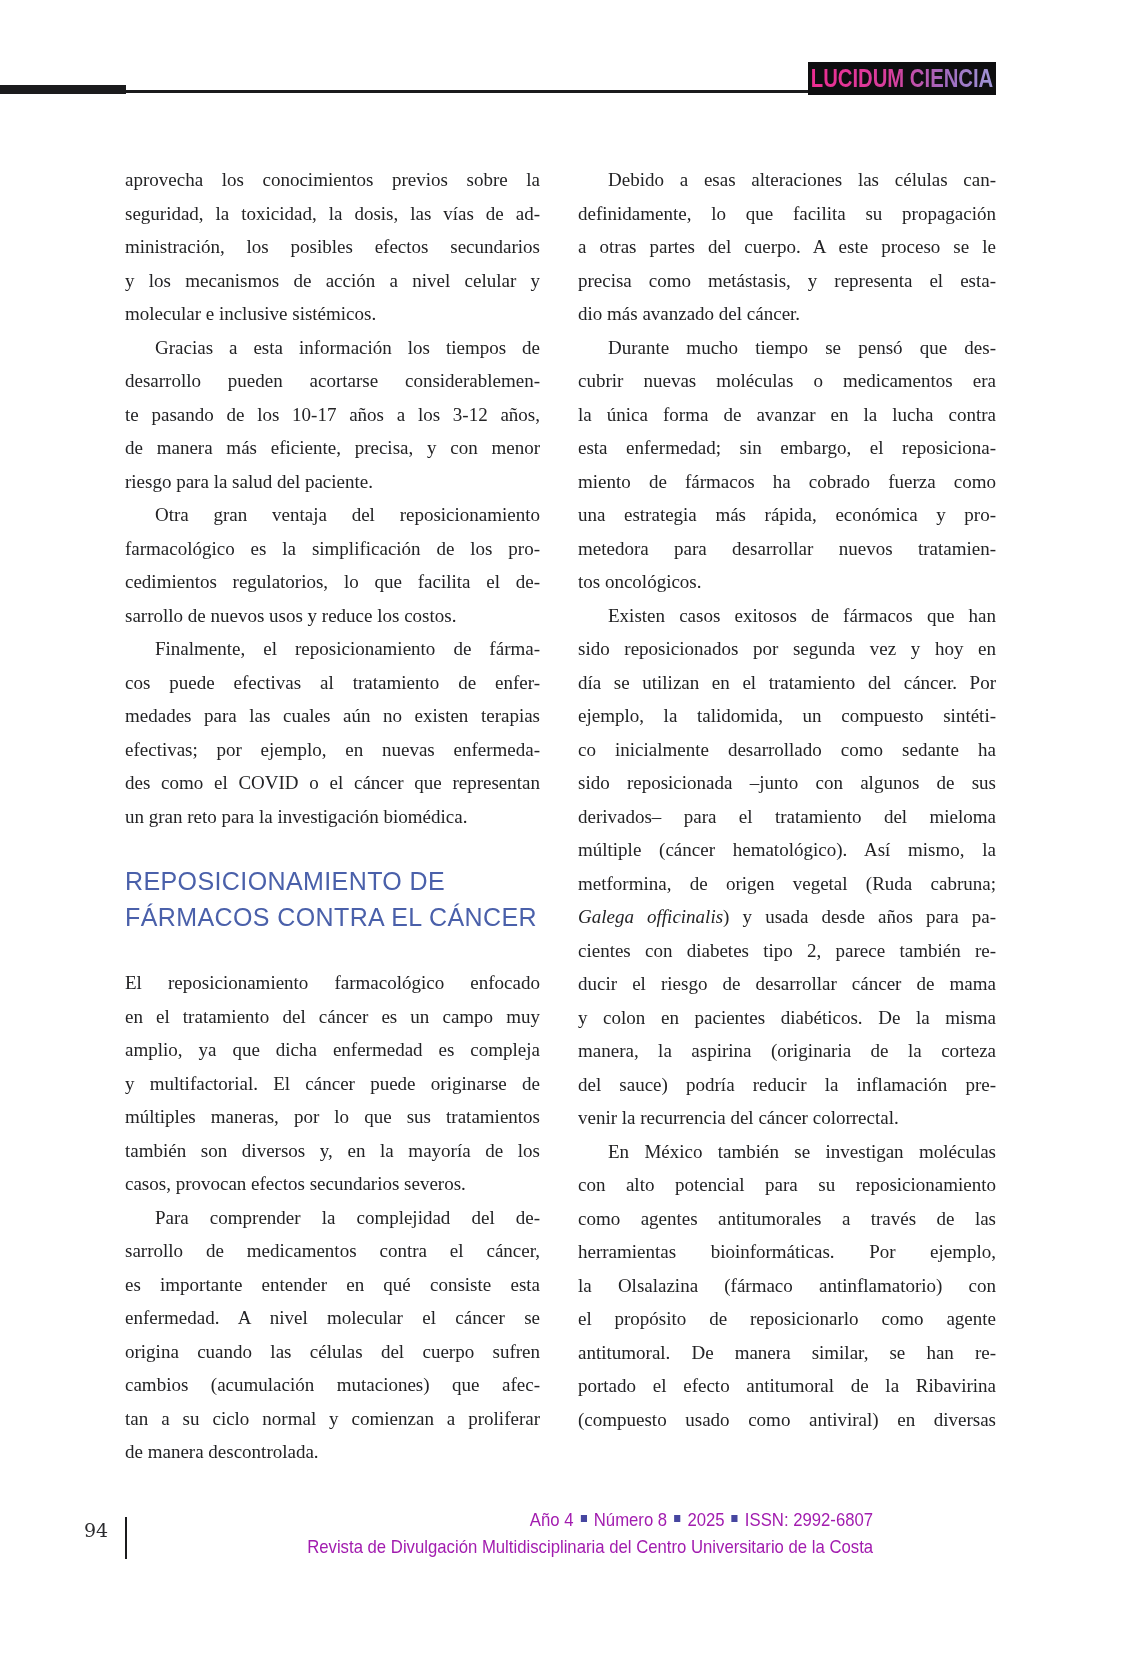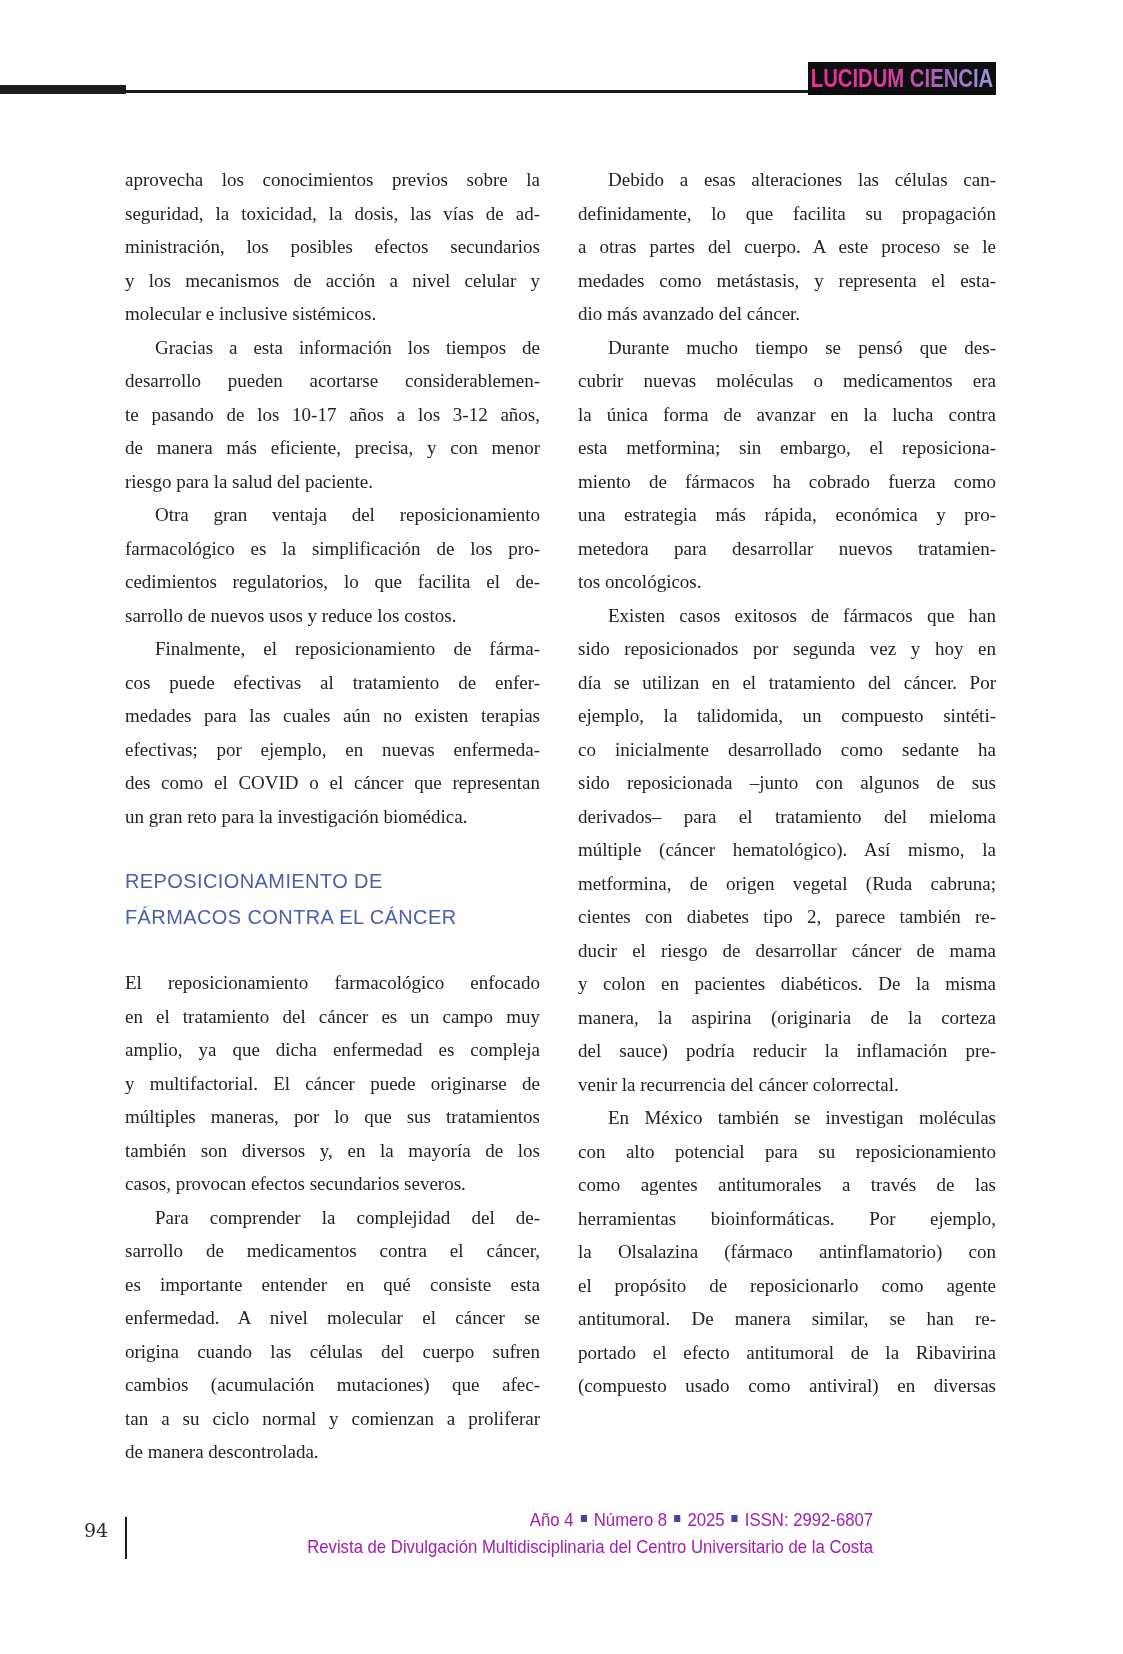--- a/index.html
+++ b/index.html
@@ -25,21 +25,21 @@
   .col{position:absolute;top:163px;font-size:19px;color:var(--body-text,#232325);}
   .col-left{left:125px;width:415px;}
   .col-right{left:578px;width:418px;}
   .line{line-height:33.5px;height:33.5px;white-space:normal;}
   .line.fill{text-align:justify;text-align-last:justify;}
   .line.end{text-align:left;}
   .line.indent{text-indent:30px;}
   .line em{font-style:italic;}
 
   .sec-heading{margin:30px 0 31px 0;font-family:"Liberation Sans",sans-serif;font-weight:400;
-               font-size:20px;line-height:36px;letter-spacing:0.4px;color:var(--heading,#4a60aa);}
+               font-size:25px;line-height:36px;letter-spacing:0.4px;color:var(--heading,#4a60aa);}
 
   
   .page-num{position:absolute;left:84px;top:1514px;font-family:"DejaVu Serif",serif;
             font-size:19px;line-height:32px;color:#2b2b2e;}
   .footer-sep{position:absolute;left:125px;top:1517px;width:2px;height:42px;background:#1b1b1d;}
   .footer-meta{position:absolute;right:127px;top:1506px;text-align:right;
                font-family:"Liberation Sans",sans-serif;color:#a21caf;}
   .meta-line{font-size:19px;line-height:27px;transform:scaleX(0.88);transform-origin:100% 50%;white-space:nowrap;}
   .bullet{display:inline-block;width:7px;height:7px;background:var(--bullet,#4646a0);
           margin:0 8px;vertical-align:middle;position:relative;top:-2px;}
@@ -92,39 +92,40 @@
       <div class="line fill">enfermedad. A nivel molecular el cáncer se</div>
       <div class="line fill">origina cuando las células del cuerpo sufren</div>
       <div class="line fill">cambios (acumulación mutaciones) que afec-</div>
       <div class="line fill">tan a su ciclo normal y comienzan a proliferar</div>
       <div class="line end">de manera descontrolada.</div>
     </div>
   <div class="col col-right" id="col-right">
       <div class="line fill indent">Debido a esas alteraciones las células can-</div>
       <div class="line fill">definidamente, lo que facilita su propagación</div>
       <div class="line fill">a otras partes del cuerpo. A este proceso se le</div>
-      <div class="line fill">medades como metástasis, y representa el esta-</div>
+      <div class="line fill">precisa como metástasis, y representa el esta-</div>
       <div class="line end">dio más avanzado del cáncer.</div>
       <div class="line fill indent">Durante mucho tiempo se pensó que des-</div>
       <div class="line fill">cubrir nuevas moléculas o medicamentos era</div>
       <div class="line fill">la única forma de avanzar en la lucha contra</div>
-      <div class="line fill">esta metformina; sin embargo, el reposiciona-</div>
+      <div class="line fill">esta enfermedad; sin embargo, el reposiciona-</div>
       <div class="line fill">miento de fármacos ha cobrado fuerza como</div>
       <div class="line fill">una estrategia más rápida, económica y pro-</div>
       <div class="line fill">metedora para desarrollar nuevos tratamien-</div>
       <div class="line end">tos oncológicos.</div>
       <div class="line fill indent">Existen casos exitosos de fármacos que han</div>
       <div class="line fill">sido reposicionados por segunda vez y hoy en</div>
       <div class="line fill">día se utilizan en el tratamiento del cáncer. Por</div>
       <div class="line fill">ejemplo, la talidomida, un compuesto sintéti-</div>
       <div class="line fill">co inicialmente desarrollado como sedante ha</div>
       <div class="line fill">sido reposicionada –junto con algunos de sus</div>
       <div class="line fill">derivados– para el tratamiento del mieloma</div>
       <div class="line fill">múltiple (cáncer hematológico). Así mismo, la</div>
       <div class="line fill">metformina, de origen vegetal (Ruda cabruna;</div>
+      <div class="line fill"><em>Galega officinalis</em>) y usada desde años para pa-</div>
       <div class="line fill">cientes con diabetes tipo 2, parece también re-</div>
       <div class="line fill">ducir el riesgo de desarrollar cáncer de mama</div>
       <div class="line fill">y colon en pacientes diabéticos. De la misma</div>
       <div class="line fill">manera, la aspirina (originaria de la corteza</div>
       <div class="line fill">del sauce) podría reducir la inflamación pre-</div>
       <div class="line end">venir la recurrencia del cáncer colorrectal.</div>
       <div class="line fill indent">En México también se investigan moléculas</div>
       <div class="line fill">con alto potencial para su reposicionamiento</div>
       <div class="line fill">como agentes antitumorales a través de las</div>
       <div class="line fill">herramientas bioinformáticas. Por ejemplo,</div>

